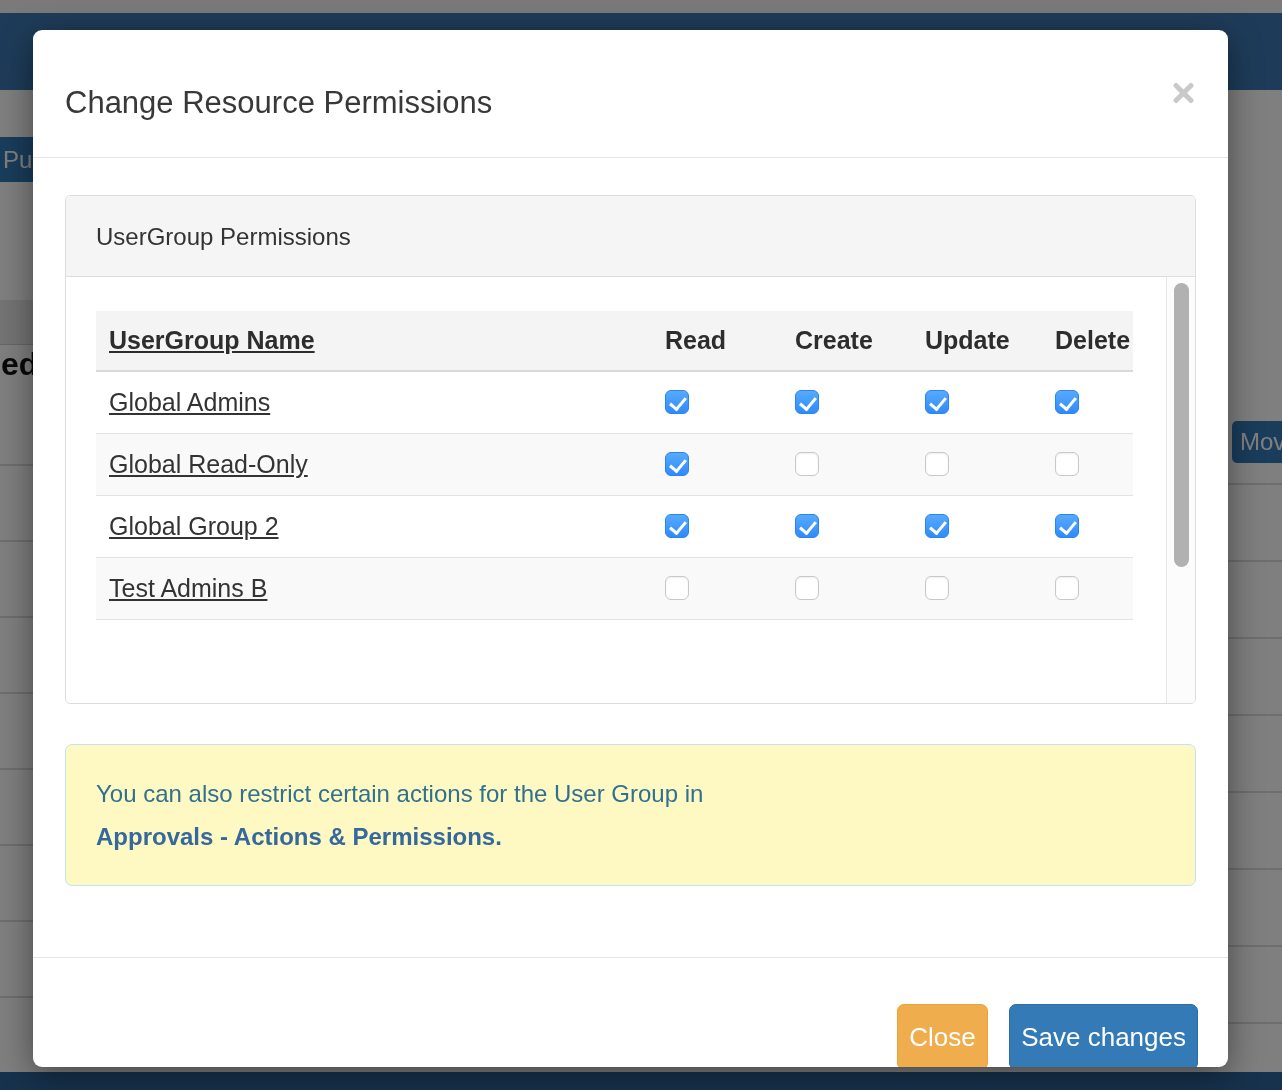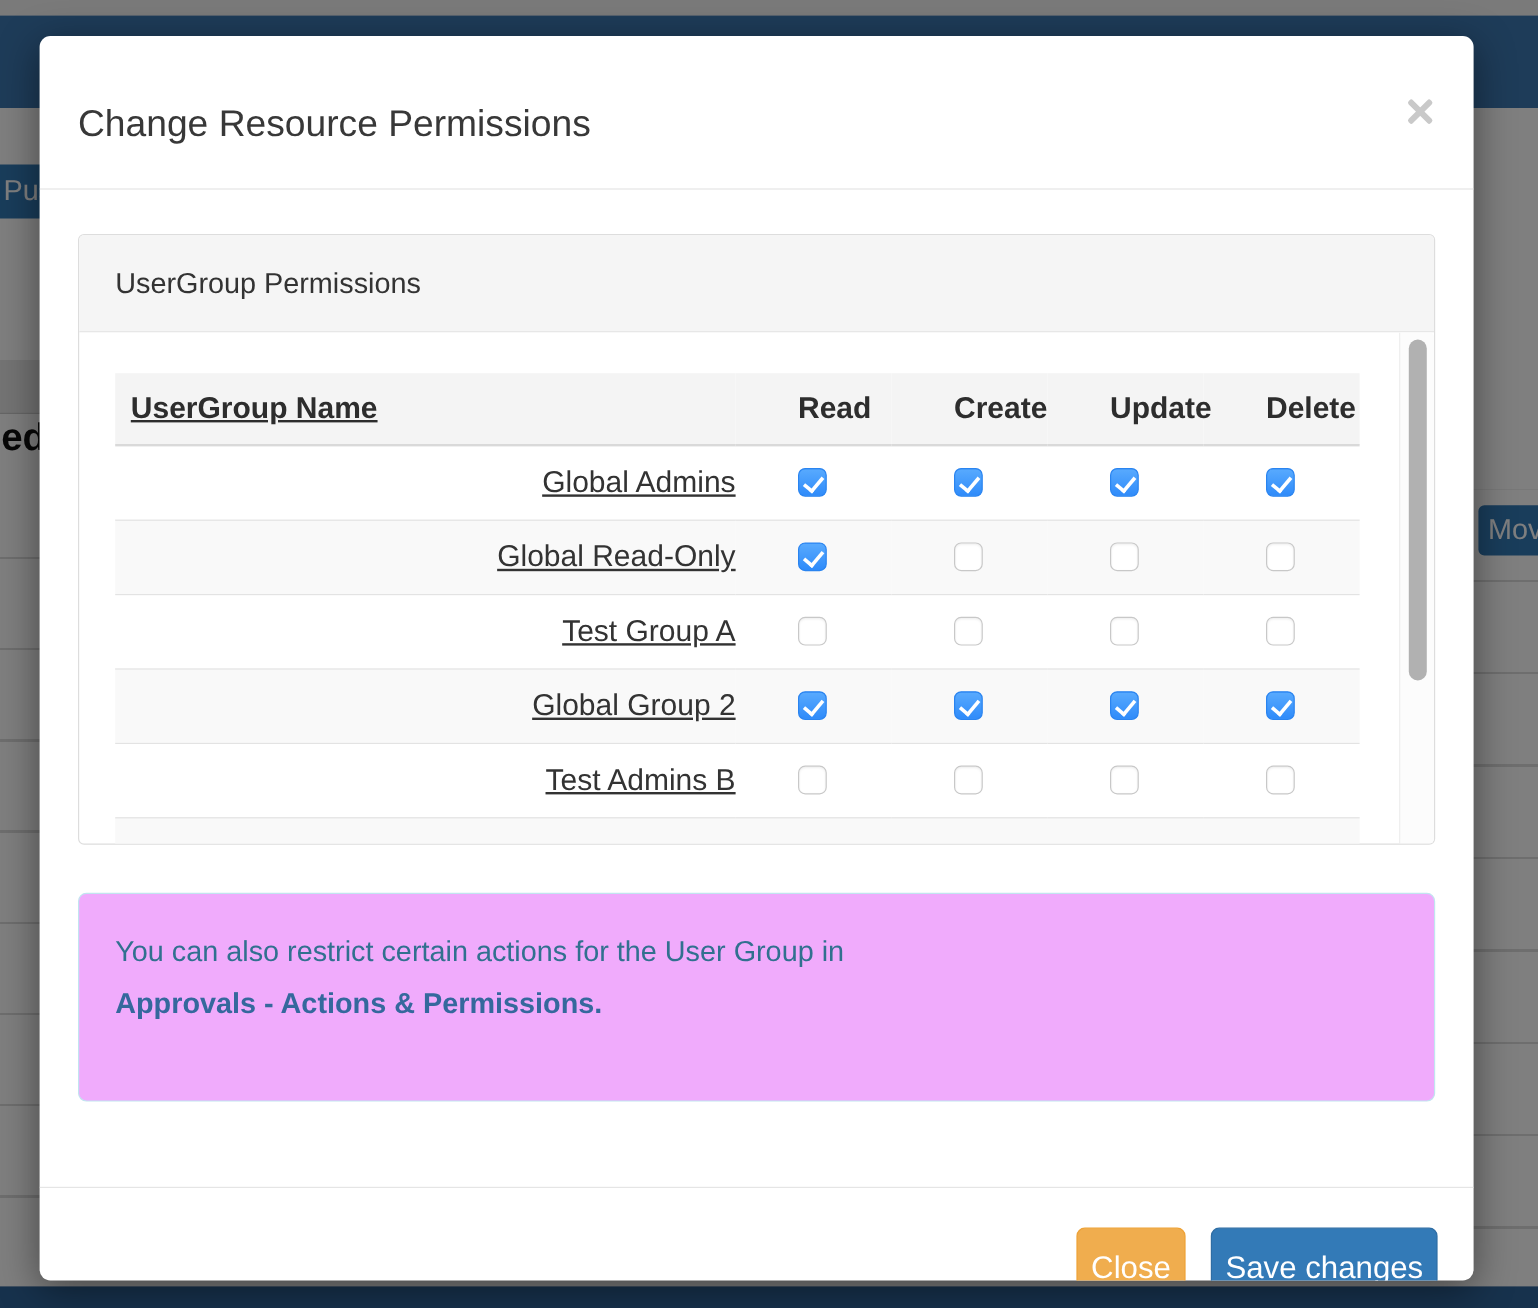--- a/index.html
+++ b/index.html
@@ -49,50 +49,50 @@
     font-size:24px; color:#333; line-height:33px; }
   .panel-body { position:relative; height:426px; overflow:hidden; padding:34px 62px 0 30px; }
 
   
   table.perm-table { width:100%; border-collapse:collapse; font-size:25px; color:#333; table-layout:fixed; }
   .perm-table th { font-weight:bold; color:#2d2d2d; background:#f4f4f4; text-align:left;
     height:60px; border-bottom:2px solid #d9d9d9; }
   .perm-table th.col-name, .perm-table td.col-name { padding-left:13px;text-decoration:underline; }
   .perm-table th.col-perm, .perm-table td.col-perm { width:130px; padding-left:52px; }
   .perm-table td { height:62px; }
-  .perm-table tbody tr td { border-top:1px solid #e3e3e3;text-align:right; }
+  .perm-table tbody tr td { border-top:1px solid #e3e3e3; }
   .perm-table tbody tr:first-child td { border-top:none; }
   .perm-table tbody tr:nth-child(even) { background:#f9f9f9; }
   .perm-table tbody tr.partial td { height:26px; }
 
   
   .cb { width:24px; height:24px; border-radius:6px; position:relative; cursor:pointer; }
   .cb.checked { background:linear-gradient(#58aafe,#2f8bfa); border:1px solid #2a84f0; }
   .cb.checked::after { content:""; position:absolute; left:7px; top:3px; width:7px; height:13px;
     border:solid #fff; border-width:0 3px 3px 0; transform:rotate(40deg); }
   .cb.unchecked { background:#fff; border:1px solid #c8c8c8; box-shadow:inset 0 1px 2px rgba(0,0,0,0.07); }
 
   
   .scroll-track { position:absolute; right:0; top:0; bottom:0; width:29px;
     background:#fcfcfc; border-left:1px solid #e7e7e7; border-radius:0 4px 4px 0; }
   .scroll-thumb { position:absolute; left:7px; top:6px; width:15px; height:284px;
     background:#b1b1b1; border-radius:8px; }
 
   
-  .alert-info { margin-top:40px; height:174px; background:#f0abfc; border:1px solid #c2e4f0;
+  .alert-info { margin-top:40px; height:142px; background:#fef9c3; border:1px solid #c2e4f0;
     border-radius:7px; padding:27px 30px; font-size:24px; line-height:43px; color:#31708f; }
   .alert-link { font-weight:bold; color:#35689d; }
   .alert-suffix { font-weight:bold; color:#35689d; }
 
   
   .modal-footer { border-top:1px solid #e5e5e5; padding:33px 30px 32px 30px; text-align:right; }
   .btn { display:inline-block; height:66px; line-height:64px; padding:0 11px; margin-left:17px;
     font-size:26px; color:#ffffff; border-radius:7px; cursor:pointer; border:1px solid transparent; }
   .btn-warning { background:#f0ad4e; border-color:#eea236; }
-  .btn-primary { background:#337ab7; border-color:#2e6da4; }
+  .btn-primary { background:#337ab7; border-color:#2e6da4;margin-top:13px; }
 </style>
 </head>
 <body>
 
 <div class="stage">
 
   <div class="bg-topstrip"></div>
   <div class="bg-navbar"></div>
   <div class="bg-content">
     <div class="bg-push-btn">Pus</div>
@@ -153,35 +153,20 @@
                     <div class="cb unchecked"></div>
                   </td>
                   <td class="col-perm">
                     <div class="cb unchecked"></div>
                   </td>
                   <td class="col-perm">
                     <div class="cb unchecked"></div>
                   </td>
                 </tr>
                 <tr>
-                  <td class="col-name">Test Group A</td>
-                  <td class="col-perm">
-                    <div class="cb unchecked"></div>
-                  </td>
-                  <td class="col-perm">
-                    <div class="cb unchecked"></div>
-                  </td>
-                  <td class="col-perm">
-                    <div class="cb unchecked"></div>
-                  </td>
-                  <td class="col-perm">
-                    <div class="cb unchecked"></div>
-                  </td>
-                </tr>
-                <tr>
                   <td class="col-name">Global Group 2</td>
                   <td class="col-perm">
                     <div class="cb checked"></div>
                   </td>
                   <td class="col-perm">
                     <div class="cb checked"></div>
                   </td>
                   <td class="col-perm">
                     <div class="cb checked"></div>
                   </td>

